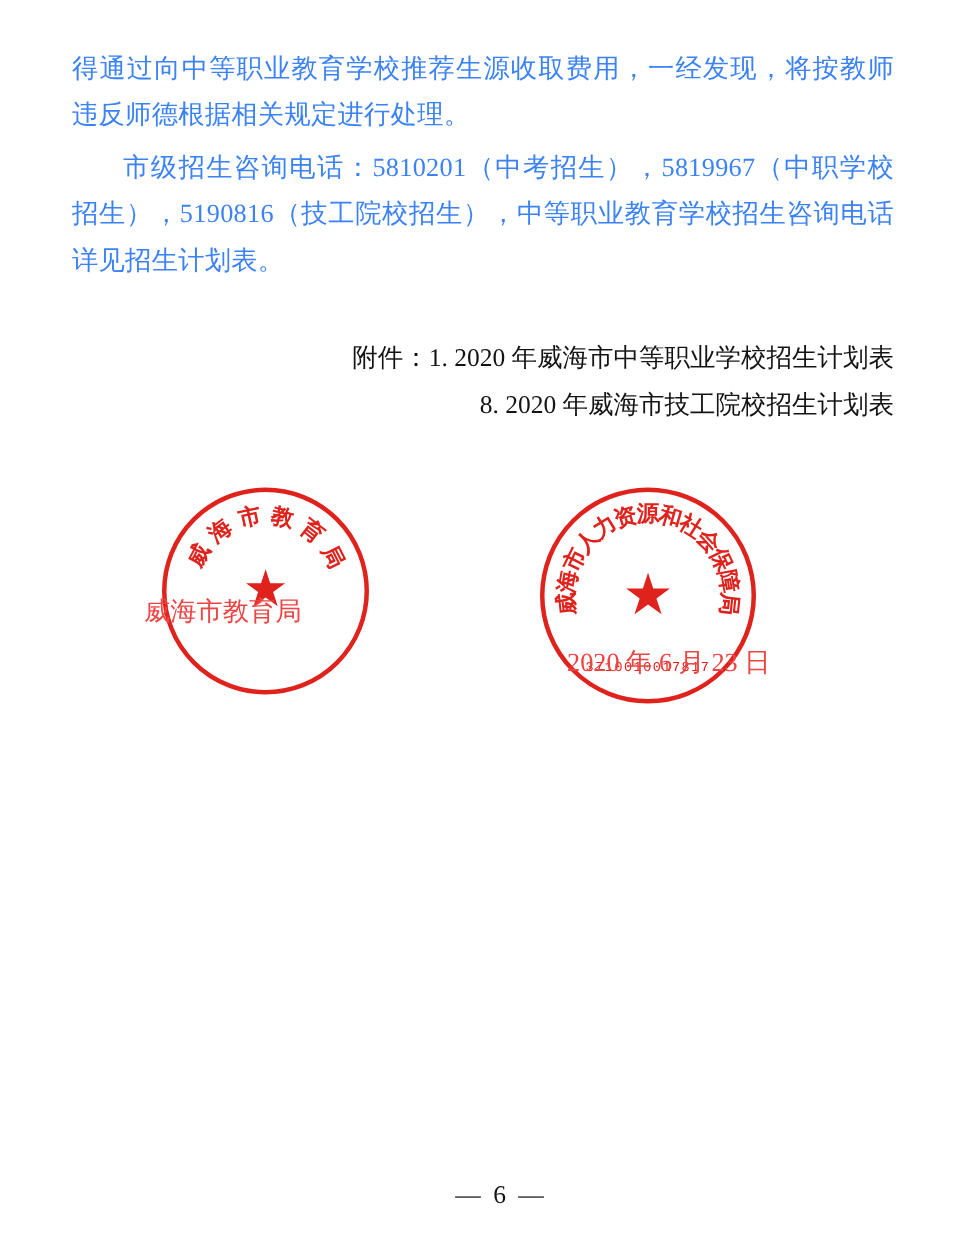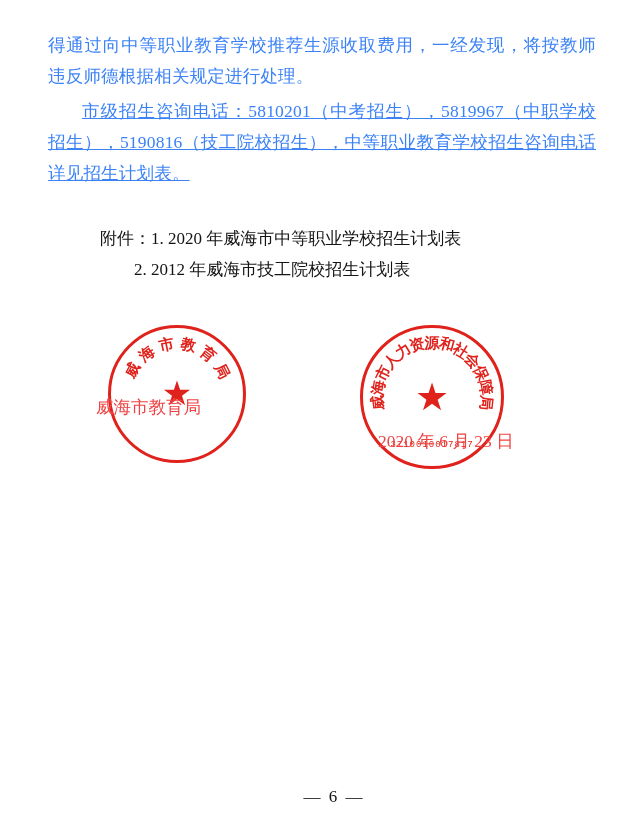--- a/index.html
+++ b/index.html
@@ -24,27 +24,27 @@
   .para {
     font-size: 17.5px;
     line-height: 31px;
     letter-spacing: 0.2px;
     text-align: justify;
     margin: 0 0 4px 0;
     color: #3b82f6;
   }
   .para.indent {
     text-indent: 34px;
-    text-decoration: underline;
   }
   .block-gap {
     height: 30px;
   }
   .attach-wrap {
     padding-left: 52px;
+    text-align: right;
   }
   .attach-line {
     font-size: 17px;
     line-height: 31px;
     color: #141414;
     white-space: nowrap;
   }
   .attach-line.sub {
     padding-left: 34px;
   }
@@ -152,21 +152,21 @@
 <div class="page">
 
   <p class="para">得通过向中等职业教育学校推荐生源收取费用，一经发现，将按教师违反师德根据相关规定进行处理。</p>
 
   <p class="para indent">市级招生咨询电话：5810201（中考招生），5819967（中职学校招生），5190816（技工院校招生），中等职业教育学校招生咨询电话详见招生计划表。</p>
 
   <div class="block-gap"></div>
 
   <div class="attach-wrap">
     <div class="attach-line"><span>附件：</span><span>1. 2020 年威海市中等职业学校招生计划表</span></div>
-    <div class="attach-line sub">2. 2012 年威海市技工院校招生计划表</div>
+    <div class="attach-line sub">8. 2020 年威海市技工院校招生计划表</div>
   </div>
 
   <div class="seal-area">
 
     <div class="seal seal-edu">
       <div class="arc-text" id="arc1">
           <span style="transform: rotate(-62deg) translate(0px, -50px) rotate(0deg) translate(-50%, -50%);">威</span>
           <span style="transform: rotate(-37deg) translate(0px, -50px) rotate(0deg) translate(-50%, -50%);">海</span>
           <span style="transform: rotate(-12deg) translate(0px, -50px) rotate(0deg) translate(-50%, -50%);">市</span>
           <span style="transform: rotate(13deg) translate(0px, -50px) rotate(0deg) translate(-50%, -50%);">教</span>

